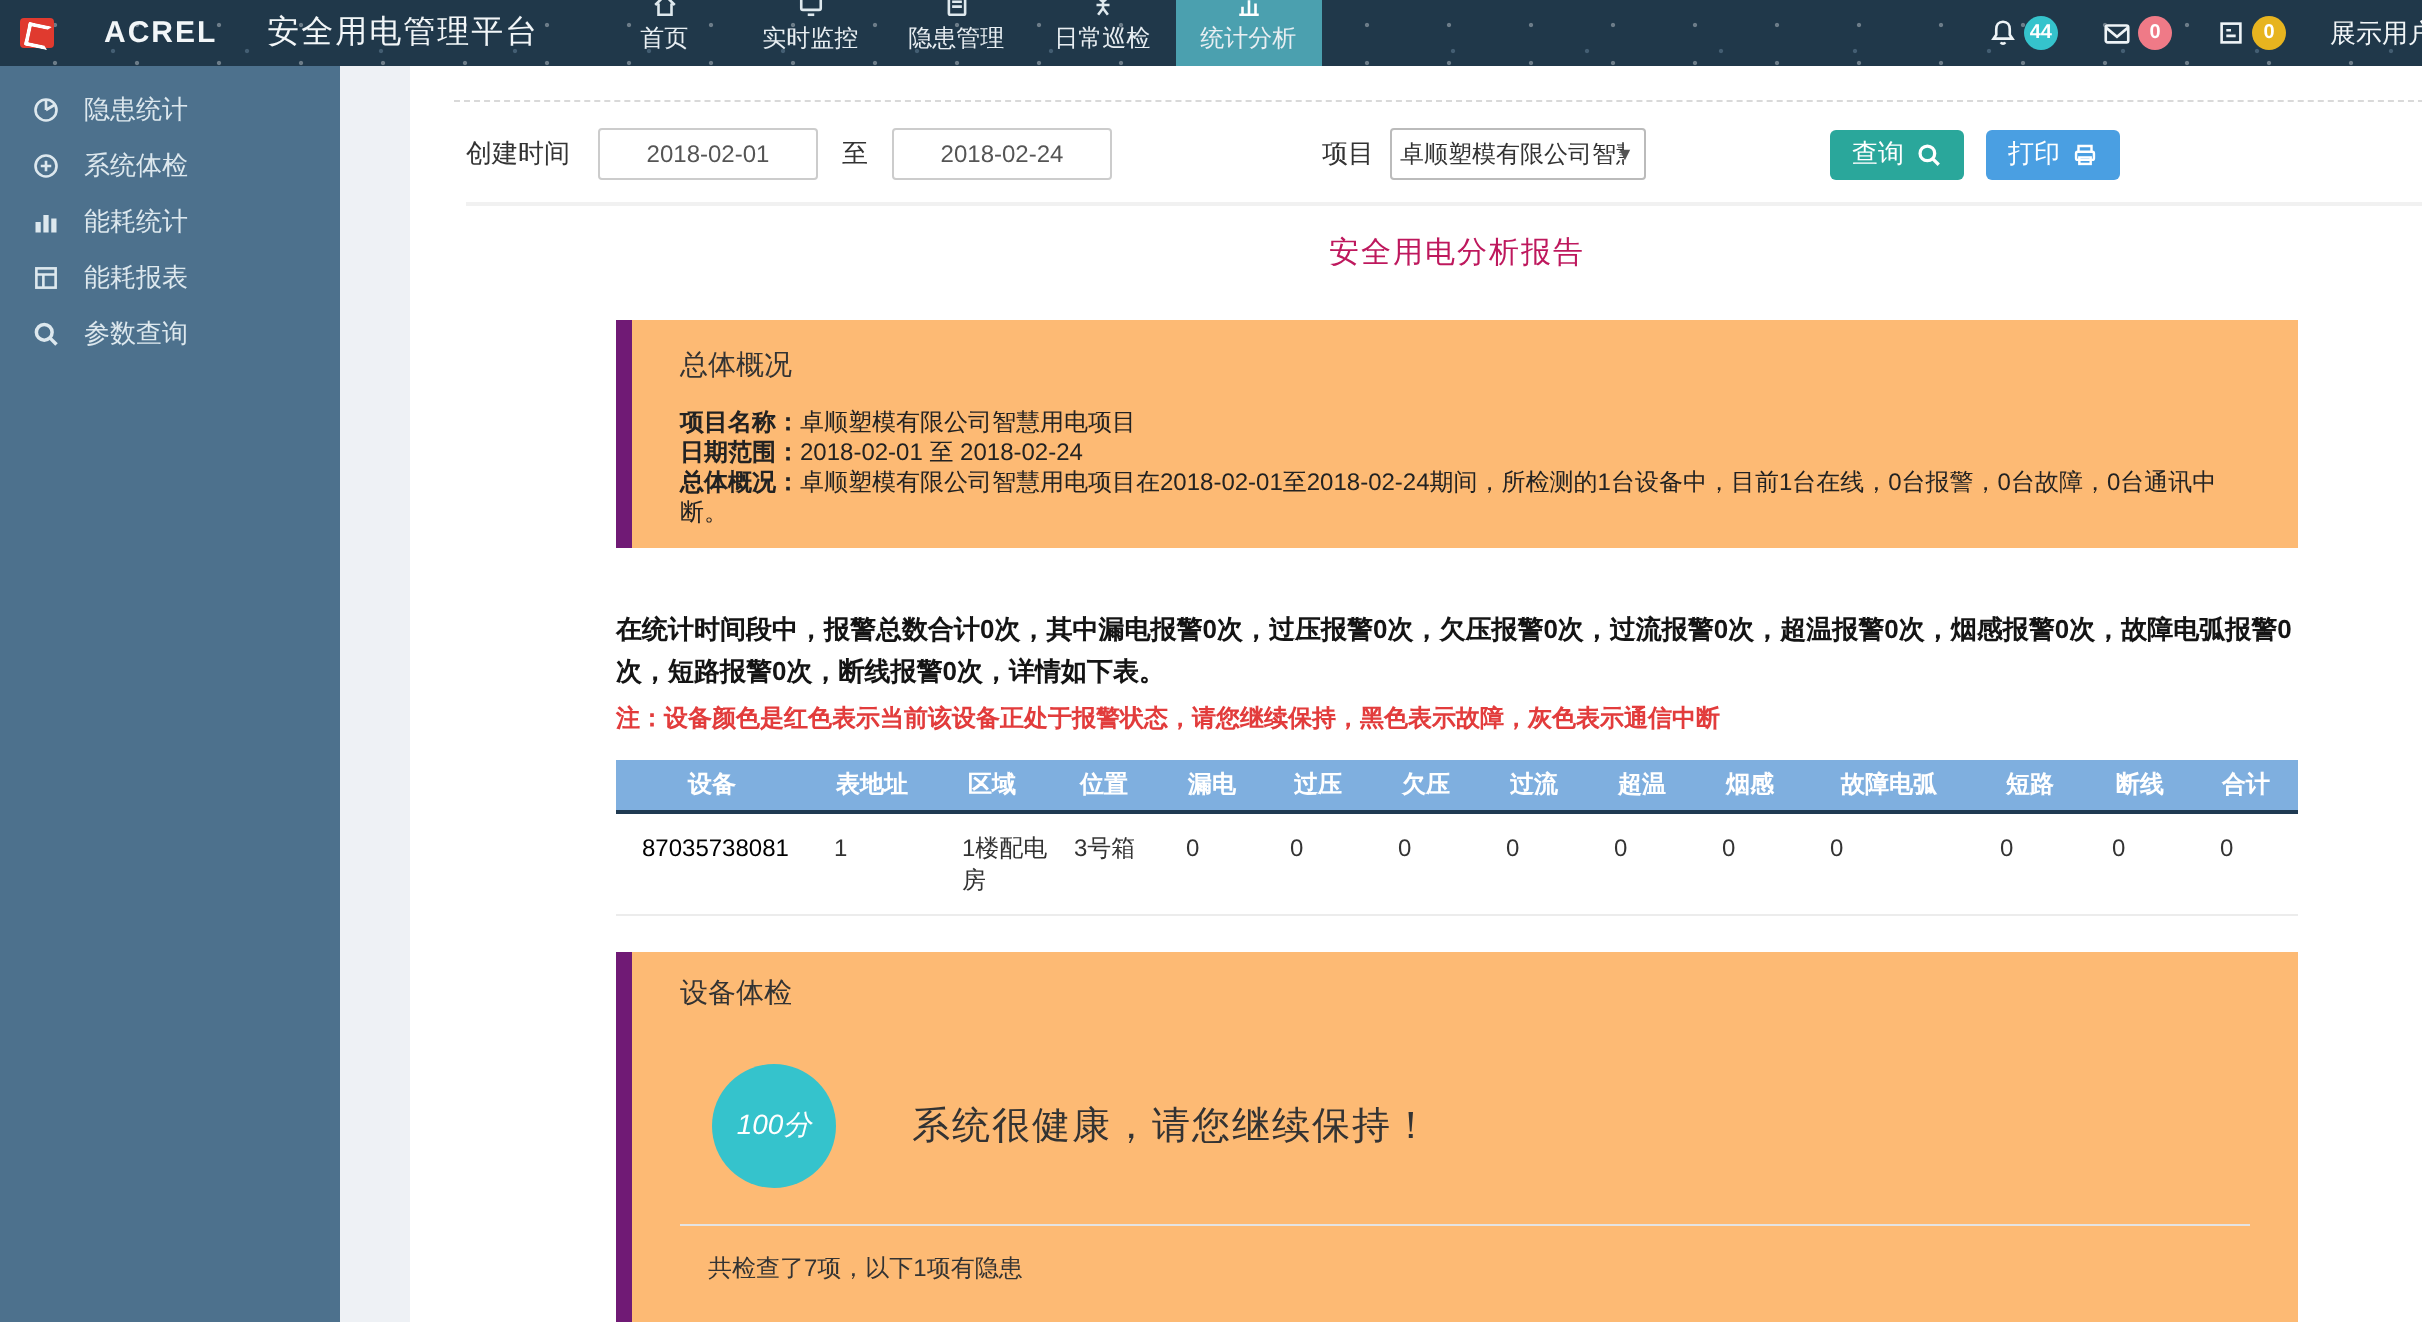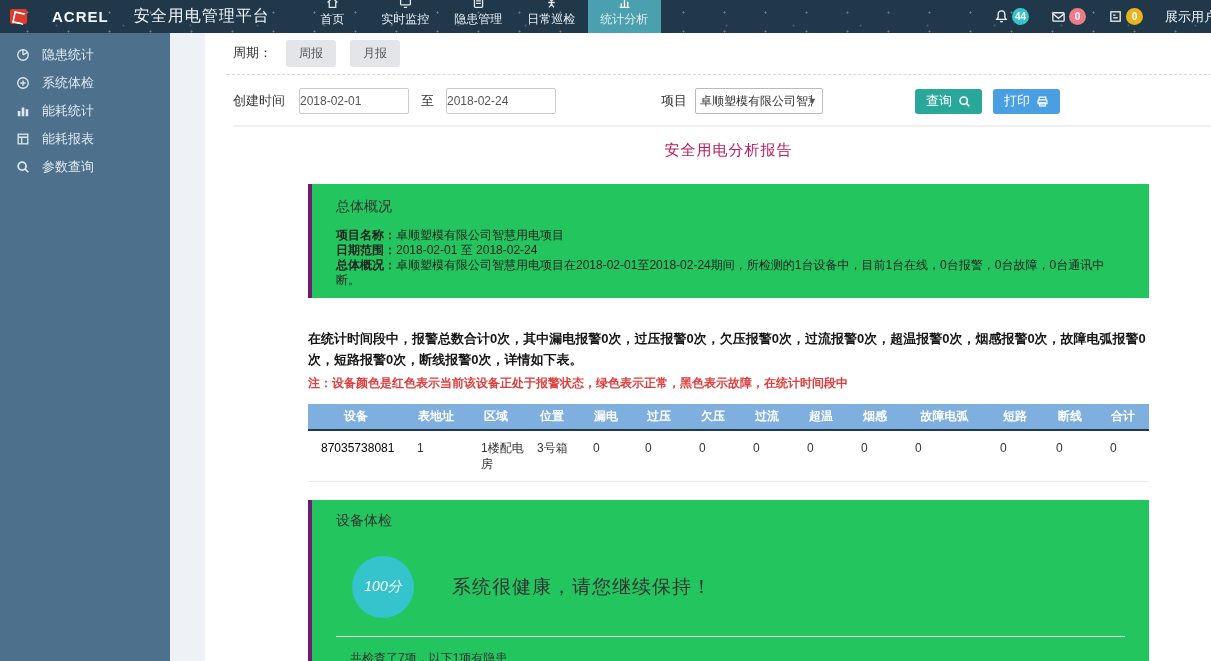--- a/index.html
+++ b/index.html
@@ -50,38 +50,38 @@
   .content { position:absolute; top:33px; left:205px; width:1006px; height:628px;
     background:#fff; overflow:hidden; }
   .filter-block { padding:8px 0 0 28px; }
   .filter-row1 { display:flex; align-items:center; gap:14px; height:24px; }
   .f-label { font-size:13px; color:#333; }
   .gray-btn { background:#e4e5e9; border:none; border-radius:3px; padding:5px 13px;
     font-size:12px; color:#555; cursor:pointer; font-family:inherit; }
   .dashed-divider { border-bottom:1px dashed #d9d9d9; margin:9px 0 0 -6px; width:990px; }
   .filter-row2 { display:flex; align-items:center; margin-top:13px; height:26px; }
   .date-input { width:110px; height:26px; border:1px solid #ccc; border-radius:2px;
-    font-size:12px; color:#555; font-family:inherit; }
+    text-align:center; font-size:12px; color:#555; font-family:inherit; }
   .to-label { margin:0 12px; font-size:13px; color:#333; }
   .proj-label { margin-left:105px; margin-right:8px; font-size:13px; color:#333; }
   .select-box { width:128px; height:26px; border:1px solid #bbb; border-radius:2px; display:flex;
     align-items:center; padding:0 4px; cursor:pointer; background:#fff; }
   .select-text { font-size:12px; color:#333; white-space:nowrap; overflow:hidden; width:112px; }
   .caret { font-size:9px; color:#555; margin-left:-4px; }
   .action-btn { height:25px; border:none; border-radius:3px; color:#fff; font-size:13px;
     padding:0 11px; display:inline-flex; align-items:center; gap:6px; cursor:pointer; font-family:inherit; }
   .btn-query { background:#2aa79b; margin-left:92px; }
   .btn-print { background:#4a9fe2; margin-left:11px; }
   .action-btn svg { width:13px; height:13px; }
   .solid-divider { border-bottom:2px solid #f1f1f1; margin-top:11px; }
 
   
   .report { margin:14px 62px 0 103px; width:841px; }
   .report-title { text-align:center; font-size:15px; color:#be185d; letter-spacing:1px; }
-  .section-box { background:#22c55e; border-left:4px solid #701a75; margin-top:24px; }
+  .section-box { background:#fdba74; border-left:8px solid #701a75; margin-top:24px; }
   .box-inner { padding:14px 24px 10px; }
   .section-heading { font-size:14px; color:#333; margin-bottom:12px; }
   .ov-line { font-size:12px; color:#222; line-height:15px; }
   .ov-label { font-weight:bold; }
   .alarm-summary { margin-top:30px; font-size:13px; font-weight:bold; color:#141414; line-height:21px; }
   .color-note { margin-top:5px; font-size:12px; font-weight:bold; color:#e23c3c; }
 
   table.alarm-table { width:841px; border-collapse:collapse; table-layout:fixed; margin-top:12px; }
   .alarm-table th { background:#7fafdf; color:#fff; font-size:12px; font-weight:bold;
     height:26px; border-bottom:2px solid #1f3a52; text-align:center; }
@@ -204,25 +204,20 @@
         <path d="M10.5 10.5 L14 14"></path>
       </svg>
     <span class="side-label">参数查询</span>
   </div>
 </div>
 <div class="gutter"></div>
 
 <div class="content">
 
   <div class="filter-block">
-    <div class="filter-row1">
-      <span class="f-label">周期：</span>
-      <button class="gray-btn">周报</button>
-      <button class="gray-btn">月报</button>
-    </div>
     <div class="dashed-divider"></div>
     <div class="filter-row2">
       <span class="f-label" style="margin-right:14px">创建时间</span>
       <input class="date-input" value="2018-02-01" style="">
       <span class="to-label">至</span>
       <input class="date-input" value="2018-02-24" style="">
       <span class="proj-label">项目</span>
       <div class="select-box">
         <span class="select-text">卓顺塑模有限公司智慧用电项</span>
         <span class="caret">▼</span>
@@ -258,21 +253,21 @@
         <div class="ov-line">
           <span class="ov-label">日期范围：</span><span>2018-02-01 至 2018-02-24</span>
         </div>
         <div class="ov-line">
           <span class="ov-label">总体概况：</span><span>卓顺塑模有限公司智慧用电项目在2018-02-01至2018-02-24期间，所检测的1台设备中，目前1台在线，0台报警，0台故障，0台通讯中断。</span>
         </div>
       </div>
     </div>
 
     <div class="alarm-summary">在统计时间段中，报警总数合计0次，其中漏电报警0次，过压报警0次，欠压报警0次，过流报警0次，超温报警0次，烟感报警0次，故障电弧报警0次，短路报警0次，断线报警0次，详情如下表。</div>
-    <div class="color-note">注：设备颜色是红色表示当前该设备正处于报警状态，绿色表示正常，黑色表示故障，在统计时间段中</div>
+    <div class="color-note">注：设备颜色是红色表示当前该设备正处于报警状态，请您继续保持，黑色表示故障，灰色表示通信中断</div>
 
     <table class="alarm-table">
       <colgroup>
         <col style="width:96px">
           <col style="width:64px">
           <col style="width:56px">
           <col style="width:56px">
         <col style="width:52px">
           <col style="width:54px">
           <col style="width:54px">

